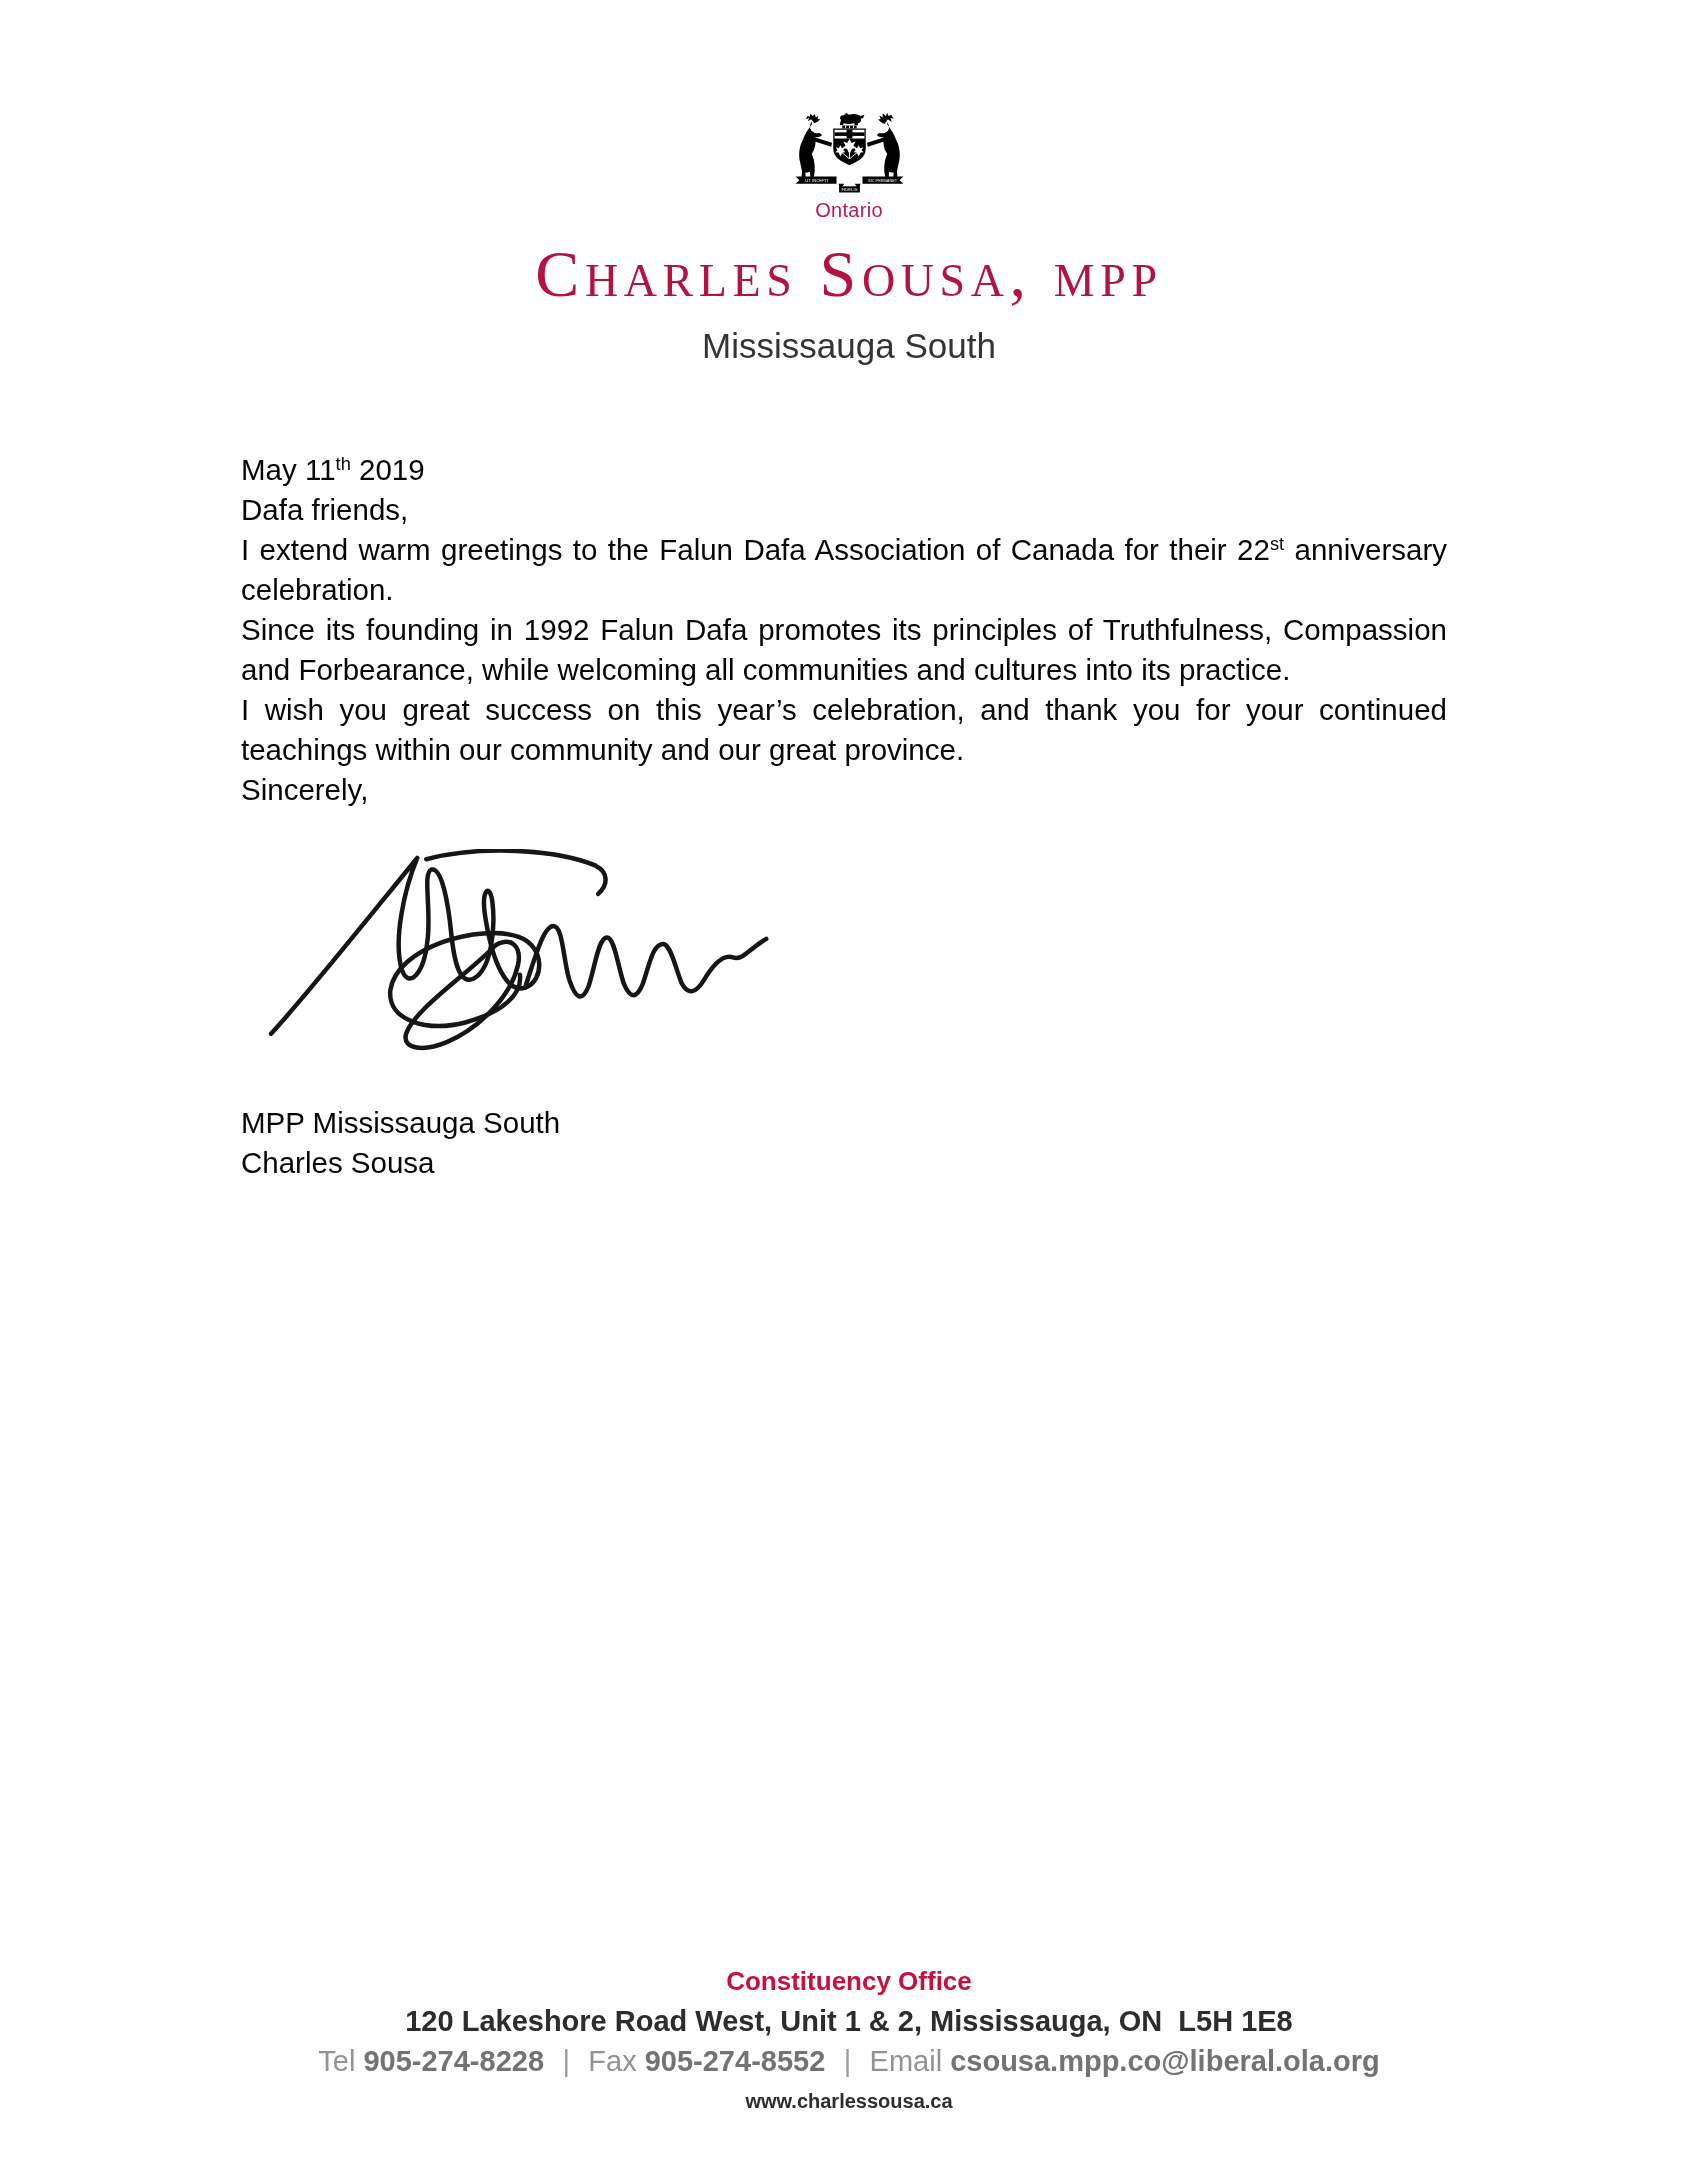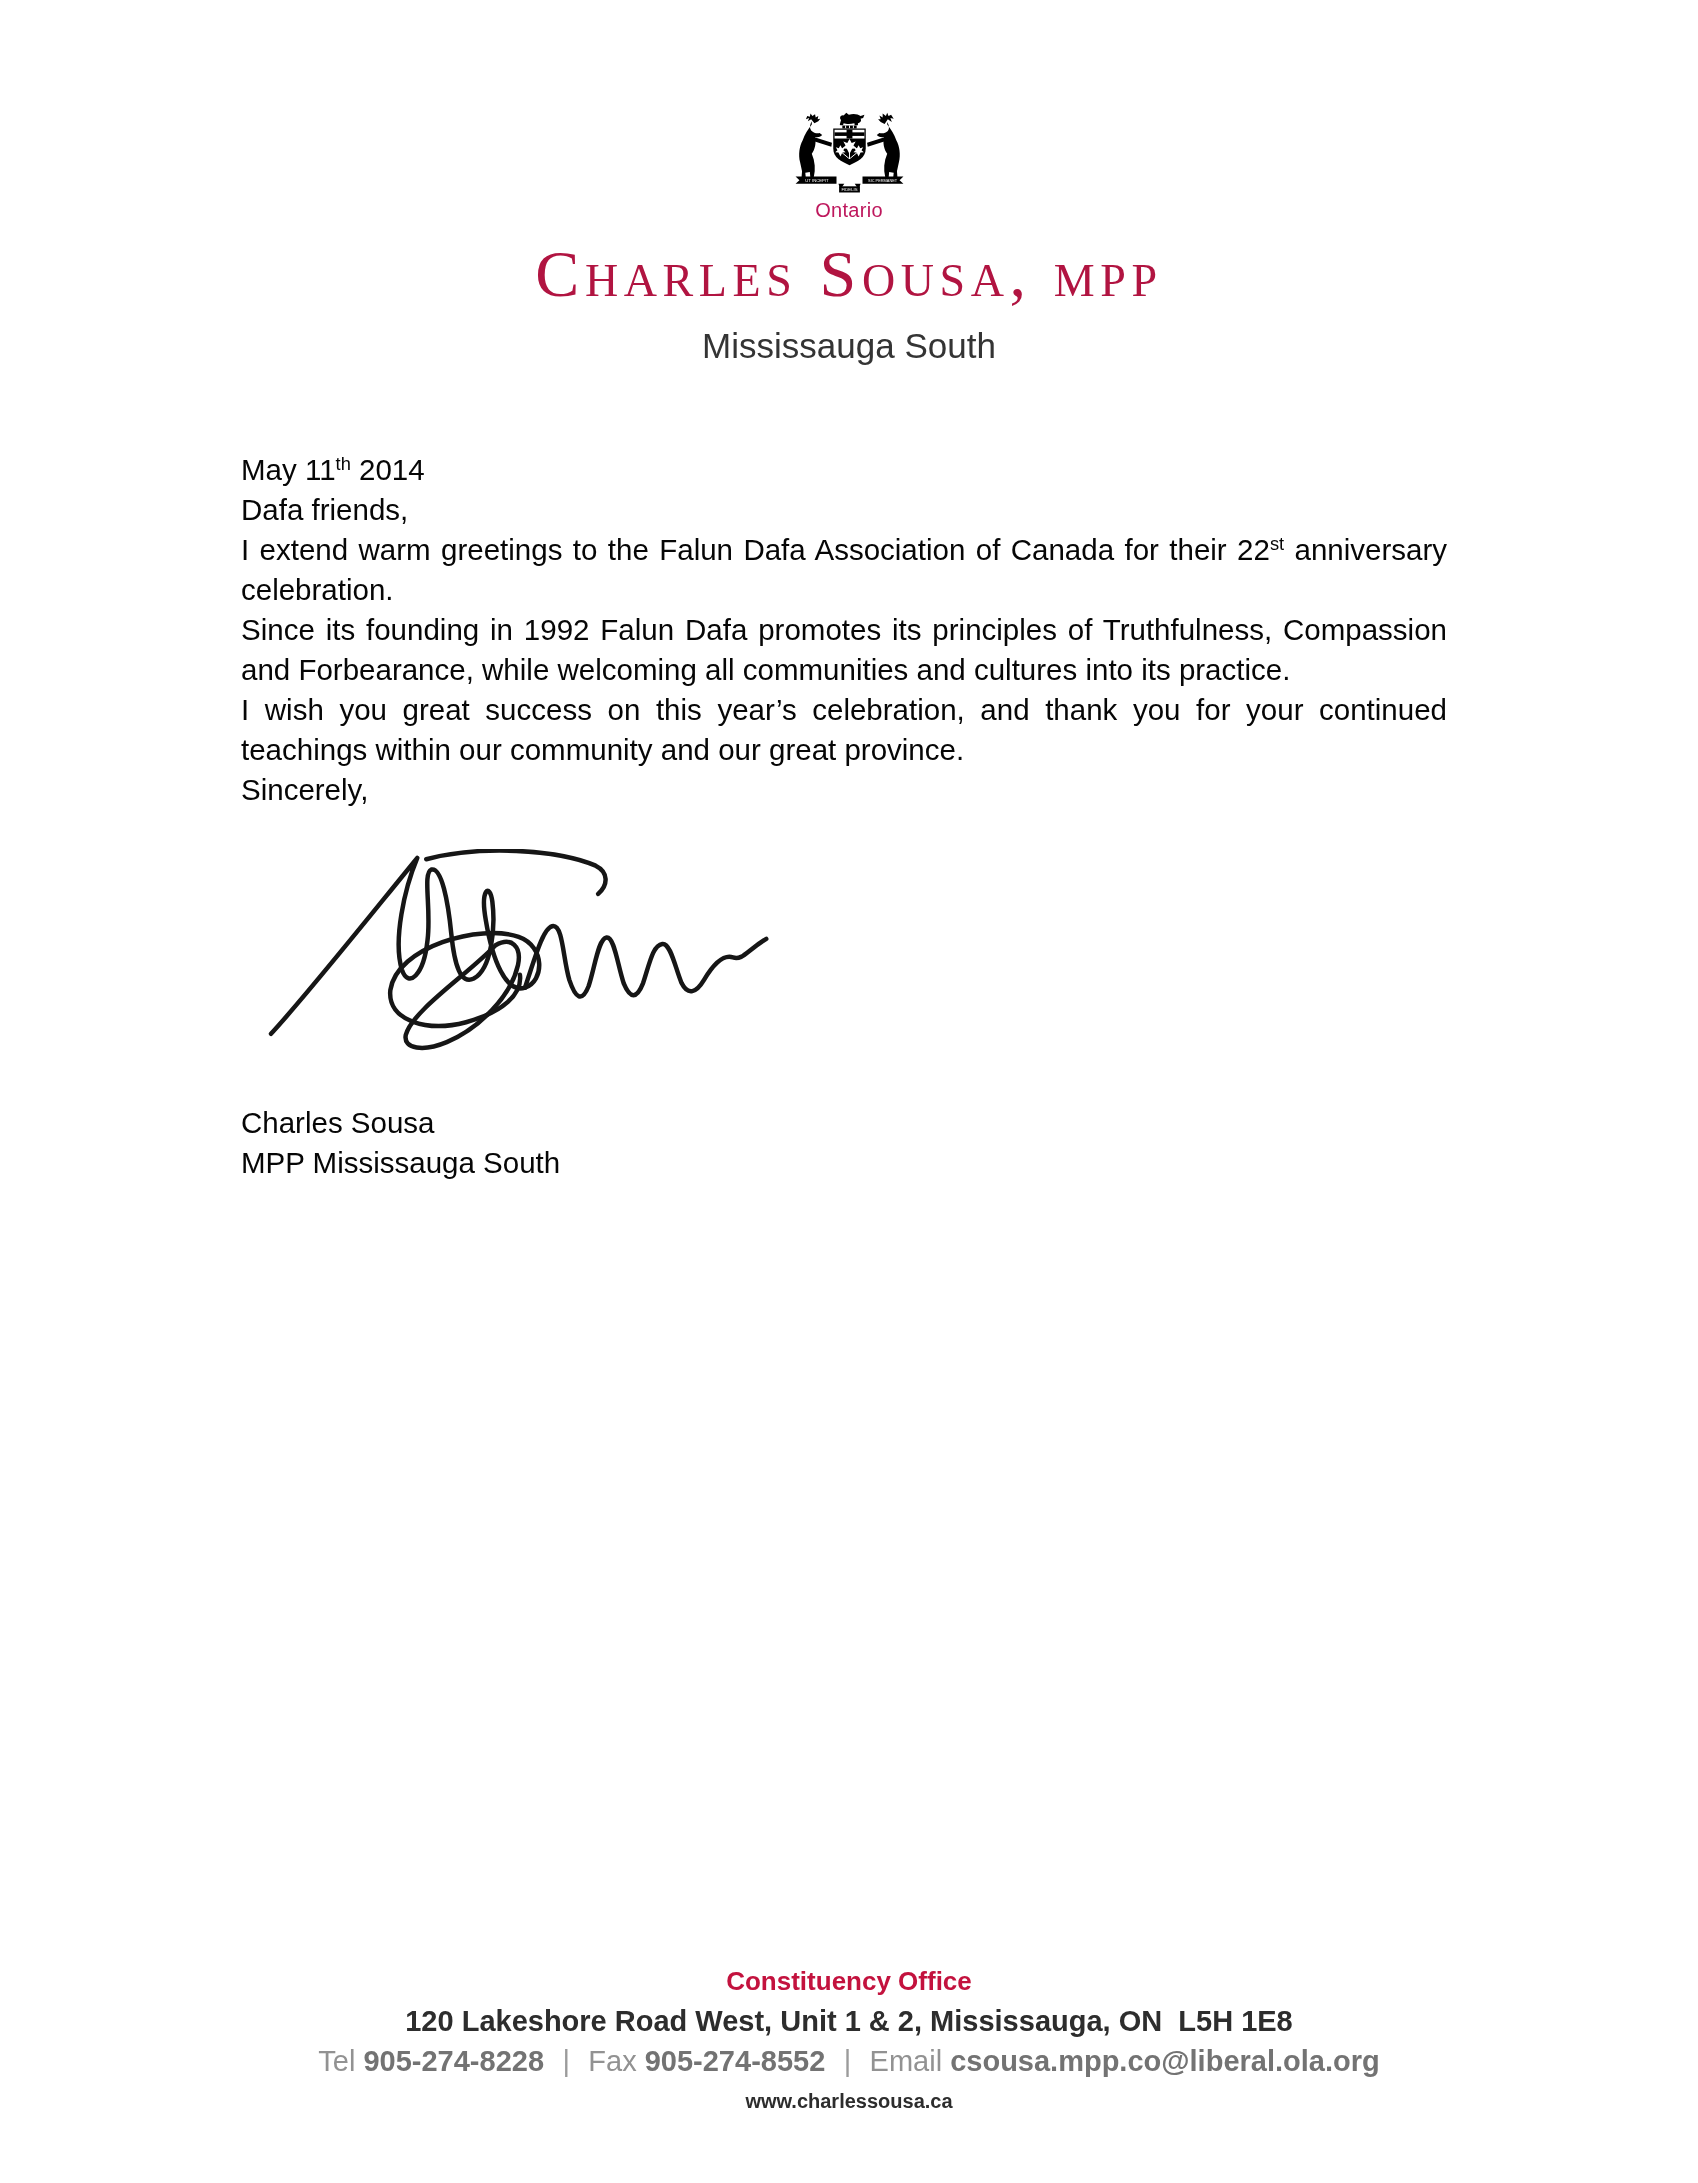--- a/index.html
+++ b/index.html
@@ -106,21 +106,21 @@
 
   <div class="crest-caption">Ontario</div>
 
   <div class="page-title">Charles Sousa, mpp</div>
 
   <div class="page-subtitle">Mississauga South</div>
 </div>
 
 <div class="letter">
 
-  <p class="date"><span>May 11</span><sup>th</sup> <span>2014</span></p>
+  <p class="date"><span>May 11</span><sup>th</sup> <span>2019</span></p>
 
   <p class="salutation">Dafa friends,</p>
 
   <p class="p1 just"><span>I extend warm greetings to the Falun Dafa Association of Canada for their 22</span><sup>st</sup> <span>anniversary celebration.</span></p>
 
   <p class="p2 just">Since its founding in 1992 Falun Dafa promotes its principles of Truthfulness, Compassion and Forbearance, while welcoming all communities and cultures into its practice.</p>
 
   <p class="p3 just">I wish you great success on this year’s celebration, and thank you for your continued teachings within our community and our great province.</p>
 
   <p class="closing">Sincerely,</p>
@@ -160,22 +160,22 @@
                  C596,179 601,150 616,148
                  C629,146 636,185 646,209
                  C656,229 669,224 681,204
                  C696,179 711,164 726,169
                  C741,174 748,158 778,140"></path>
       </g>
     </svg>
   </div>
 
   <div class="signer">
+    <div>MPP Mississauga South</div>
     <div>Charles Sousa</div>
-    <div>MPP Mississauga South</div>
   </div>
 </div>
 
 <div class="footer">
   <div class="footer-office">Constituency Office</div>
   <div class="footer-address">120 Lakeshore Road West, Unit 1 &amp; 2, Mississauga, ON  L5H 1E8</div>
   <div class="footer-contact">
     <span class="lbl">Tel</span>
     <span class="val">905-274-8228</span>
     <span class="sep">|</span>

